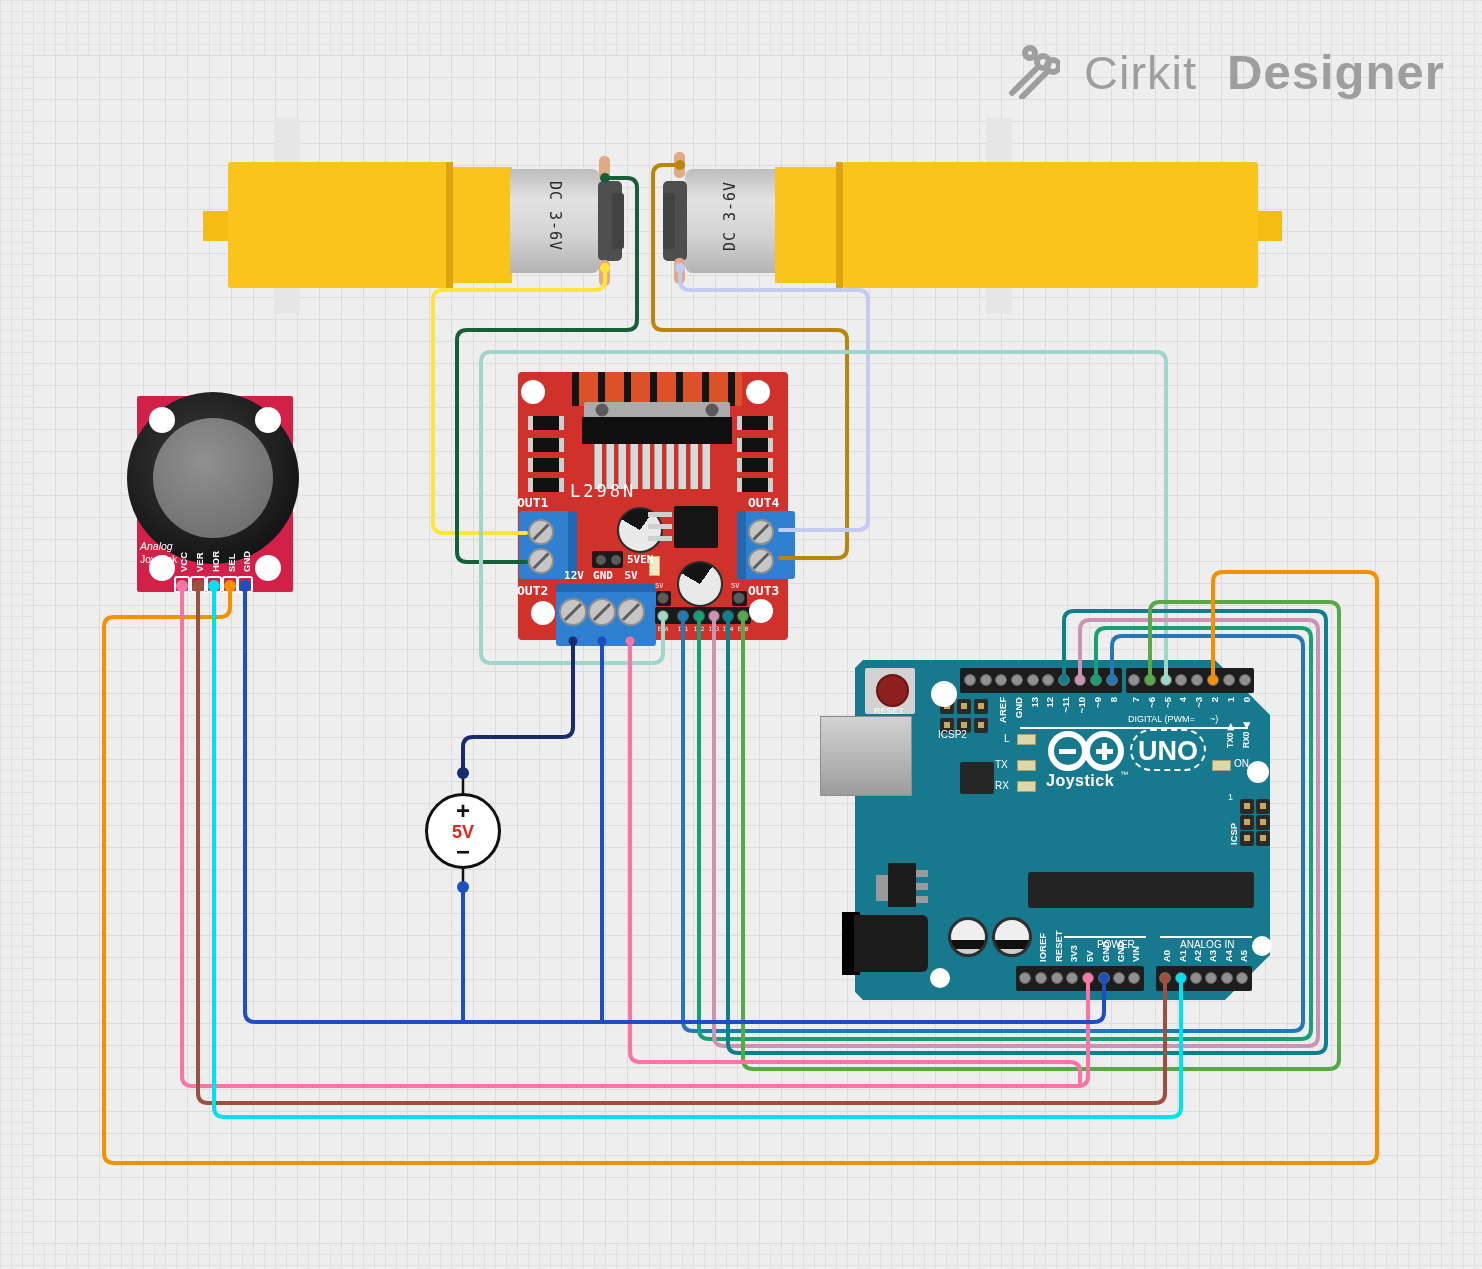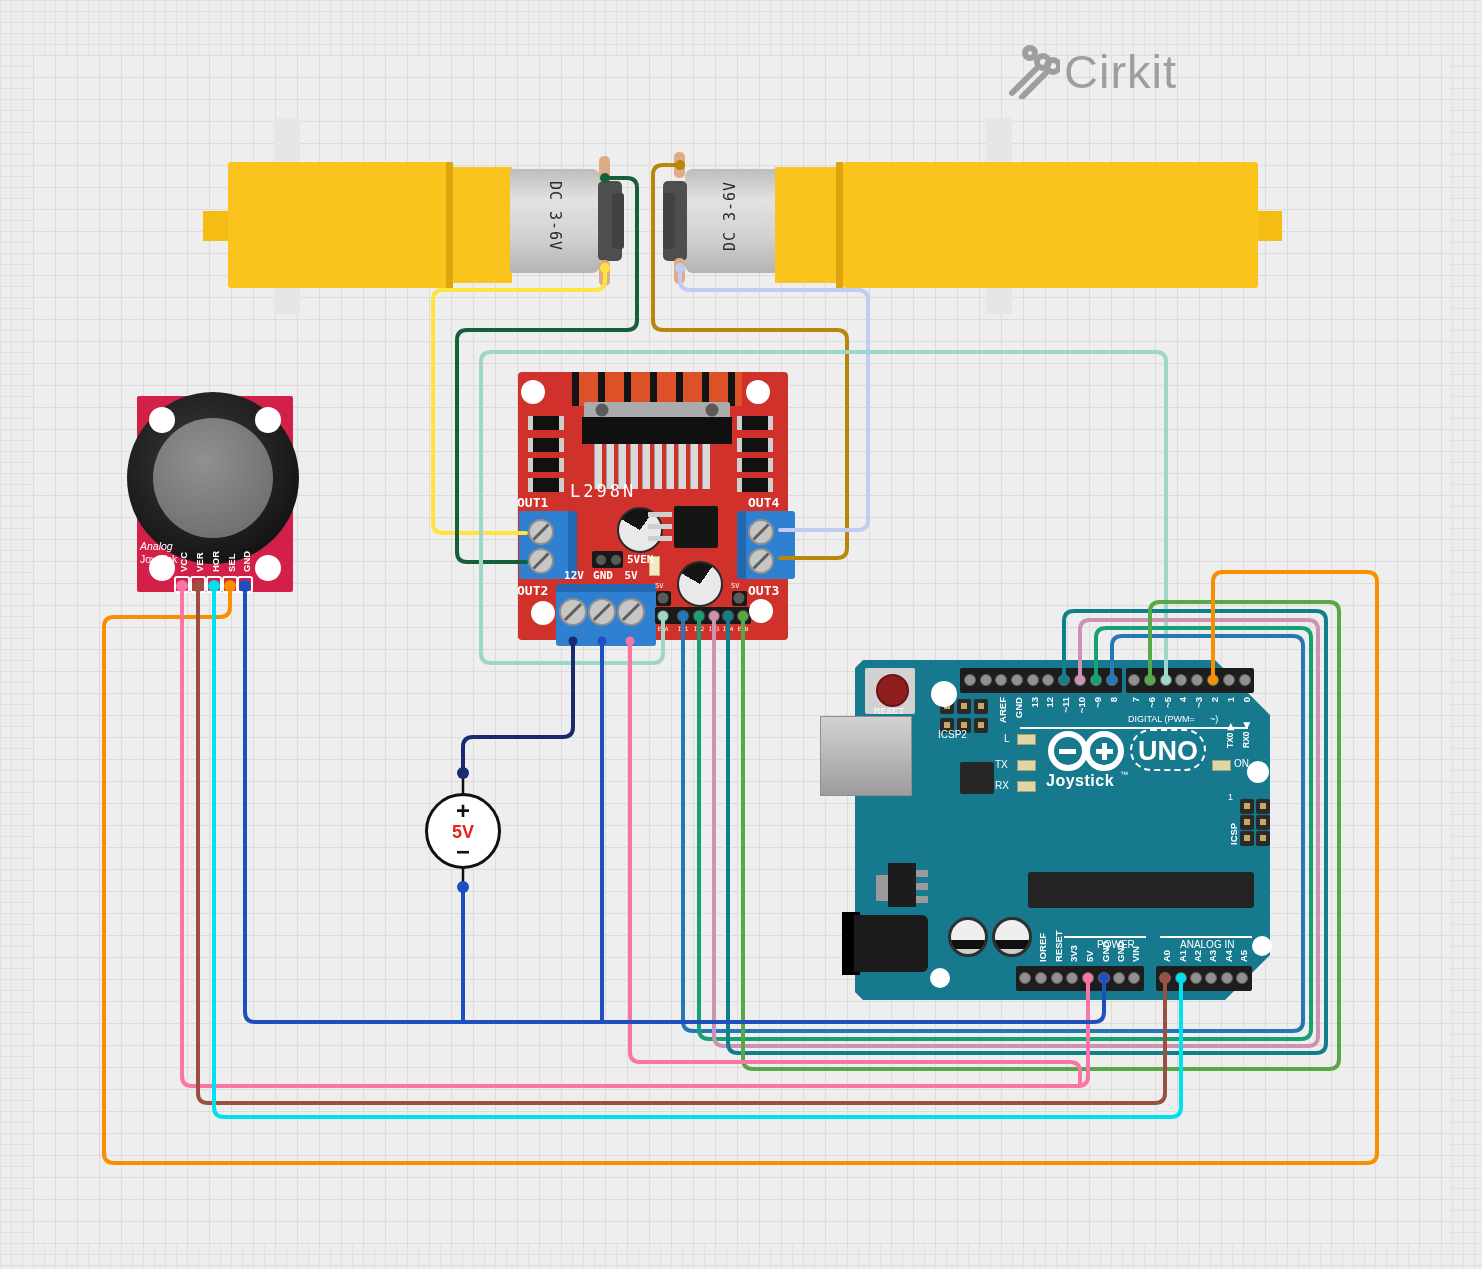--- a/index.html
+++ b/index.html
@@ -7,21 +7,21 @@
     font-family:"Liberation Sans",sans-serif;
     background-color:#ededed;
     background-image:linear-gradient(#e0e0e0 1px,transparent 1px),linear-gradient(90deg,#e0e0e0 1px,transparent 1px);
     background-size:11px 11px;}
   .a{position:absolute;}
   #page{left:33px;top:55px;width:1416px;height:1190px;background-color:#eeeeee;
     background-image:linear-gradient(#dcdcdc 1px,transparent 1px),linear-gradient(90deg,#dcdcdc 1px,transparent 1px);
     background-size:22px 22px;z-index:1;}
   .z10{z-index:10}.z11{z-index:11}.z12{z-index:12}
   #overlay{left:0;top:0;z-index:30;pointer-events:none;}
-  .brand{display:flex;align-items:center;gap:4px;color:#9e9e9e;z-index:5;}
+  .brand{display:flex;align-items:center;gap:24px;color:#9e9e9e;z-index:5;}
   .brand .t1{font-size:47px;font-weight:500;letter-spacing:1px;}
   .brand .t2{font-size:49px;font-weight:800;letter-spacing:1px;margin-left:6px;}
   .mono{font-family:"DejaVu Sans Mono",monospace;}
   .wt{color:#fff;}
   .rot90{transform:rotate(90deg);}
   .rotm90{transform:rotate(-90deg);transform-origin:0 0;}
   .rotm90t{transform:rotate(-90deg) translateX(-100%);transform-origin:0 0;}
   .lbl{position:absolute;z-index:12;white-space:nowrap;}
   .pinlab{font-size:9.5px;font-weight:600;color:#fff;}
   .tiny{font-size:6px;color:#fff;}
@@ -37,20 +37,21 @@
     <svg width="54" height="54" viewBox="0 0 54 54">
       <g stroke="#9e9e9e" stroke-width="6" fill="none" stroke-linecap="round">
         <line x1="6" y1="48" x2="30" y2="24"></line>
         <circle cx="37" cy="17" r="6"></circle>
         <line x1="16" y1="52" x2="40" y2="28"></line>
         <circle cx="47" cy="21" r="6"></circle>
         <circle cx="24" cy="8" r="5"></circle>
       </g>
     </svg>
     <span class="t1">Cirkit</span>
+    <span class="t2">Designer</span>
   </div>
 
   <div class="a z10" style="left:274px;top:118px;width:26px;height:196px;background:#e6e6e6;"></div>
   <div class="a z10" style="left:203px;top:211px;width:30px;height:30px;background:#f5bd13;"></div>
   <div class="a z10" style="left:228px;top:162px;width:220px;height:126px;background:#fac41c;border-radius:3px;"></div>
   <div class="a z11" style="left:446px;top:162px;width:7px;height:126px;background:#dca50e;"></div>
   <div class="a z10" style="left:451px;top:167px;width:61px;height:116px;background:#fac41c;"></div>
   <div class="a z10" style="left:510px;top:169px;width:90px;height:104px;border-radius:0 8px 8px 0;background:linear-gradient(180deg,#bdbdbd,#e2e2e2 30%,#d2d2d2 65%,#b3b3b3);"></div>
   <div class="a z11 mono rot90" style="left:512px;top:207px;width:86px;font-size:15px;color:#2a2a2a;text-align:center;letter-spacing:1px;">DC 3-6V</div>
   <div class="a z11" style="left:598px;top:181px;width:24px;height:80px;background:#4e4e4e;border-radius:5px;"></div>

